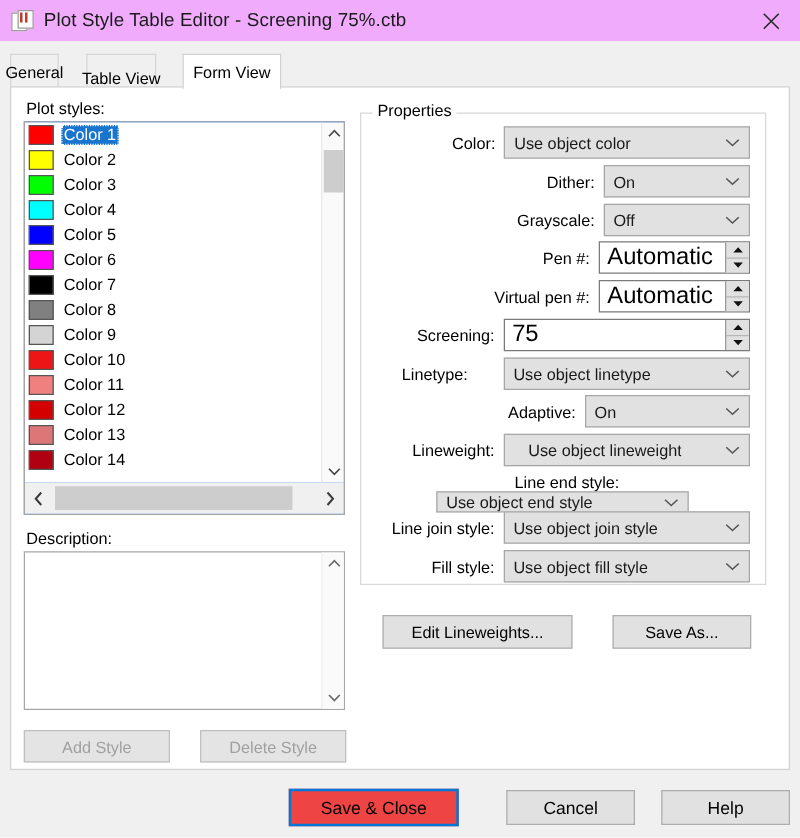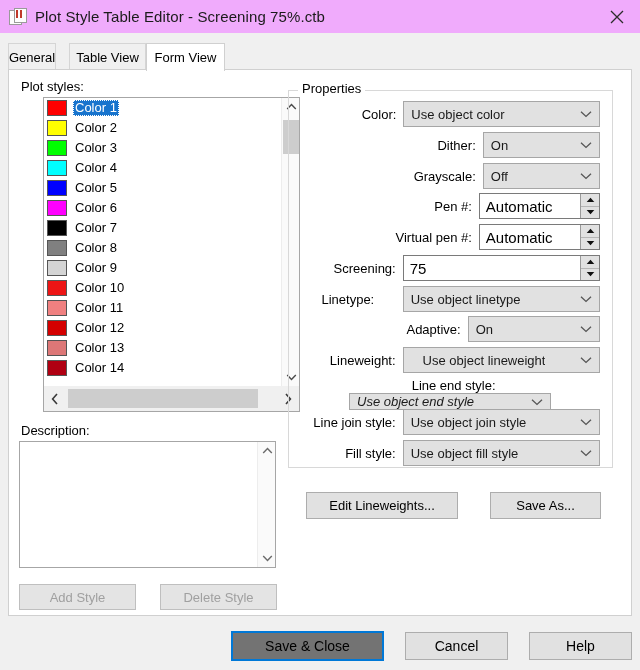--- a/index.html
+++ b/index.html
@@ -85,22 +85,22 @@
     border-bottom: none;
     cursor: default;
     white-space: nowrap;
   }
   .tab.active {
     background: #ffffff;
     border-color: #d0d0d0;
     height: 28px;
     z-index: 3;
   }
-  #tab-general   { left: 8px;   width: 48px; align-items: center; }
-  #tab-tableview { left: 69px;  width: 77px; }
+  #tab-general   { left: 8px;   width: 39px; align-items: center; }
+  #tab-tableview { left: 69px;  width: 56px; align-items: flex-end; }
   #tab-formview  { left: 146px; width: 79px; }
 
   
   #tabpage {
     position: absolute;
     left: 8px; top: 69px;
     width: 624px; height: 547px;
     background: #ffffff;
     border: 1px solid #d0d0d0;
     box-sizing: border-box;
@@ -112,21 +112,20 @@
     left: 21px; top: 79px;
     font-size: 13px;
   }
   #plotstyles-box {
     position: absolute;
     left: 19px; top: 97px;
     width: 257px; height: 315px;
     background: #3b82f6;
     border: 1px solid #a6a6a6;
     box-sizing: border-box;
-    margin-left: 24px;
   }
   #plotstyles-listarea {
     position: absolute;
     left: 0; top: 0;
     width: 237px; height: 288px;
     background: #ffffff;
     overflow: hidden;
   }
   .ps-row {
     height: 20px;
@@ -306,21 +305,21 @@
     height: 26px;
     box-sizing: border-box;
     background: #ffffff;
     border: 1px solid #7a7a7a;
     display: flex;
     align-items: center;
     position: relative;
     cursor: text;
   }
   .spinbox .sval {
-    font-size: 15px;
+    font-size: 19px;
     padding-left: 6px;
     white-space: nowrap;
   }
   .spin-btns {
     position: absolute;
     right: 0; top: 0;
     width: 19px; height: 24px;
     display: flex;
     flex-direction: column;
     background: #e1e1e1;
@@ -335,23 +334,23 @@
     cursor: default;
   }
   .spin-btn.up { border-bottom: 1px solid #b6b6b6; }
 
   
   #btn-edit-lineweights { position: absolute; left: 306px; top: 492px; width: 152px; height: 27px; text-align: right; }
   #btn-save-as          { position: absolute; left: 490px; top: 492px; width: 111px; height: 27px; }
 
   
   #btn-save-close {
-    position: absolute; left: 231px; top: 631px; width: 153px; height: 30px;
+    position: absolute; left: 231px; top: 631px; width: 136px; height: 30px;
     border: 2px solid #0078d7;
-    background: #737373;
+    background: #ef4444;
   }
   #btn-cancel { position: absolute; left: 405px; top: 632px; width: 103px; height: 28px; }
   #btn-help   { position: absolute; left: 529px; top: 632px; width: 103px; height: 28px; }
   #btn-save-close .lbl, #btn-cancel .lbl, #btn-help .lbl { font-size: 14px; }
 </style>
 </head>
 <body>
 
 <div id="titlebar">
   <div id="title-icon">
@@ -622,21 +621,21 @@
     <span class="chev">
       <svg width="12" height="8" viewBox="0 0 12 8">
           <path d="M1 1.8 L6 6.4 L11 1.8" stroke="#555" stroke-width="1.3" fill="none"></path>
         </svg>
     </span>
   </div>
 </div>
 
 <div class="prop-row" style="left:300px; top:378px; width:300px;flex-direction:column;">
   <div class="prop-label" style="width:98px;">Line end style:</div>
-  <div class="combo" style="width:202px;font-style:italic;">
+  <div class="combo" style="width:202px;">
     <span class="cval">Use object end style</span>
     <span class="chev">
       <svg width="12" height="8" viewBox="0 0 12 8">
           <path d="M1 1.8 L6 6.4 L11 1.8" stroke="#555" stroke-width="1.3" fill="none"></path>
         </svg>
     </span>
   </div>
 </div>
 
 <div class="prop-row" style="left:300px; top:409px; width:300px;">

